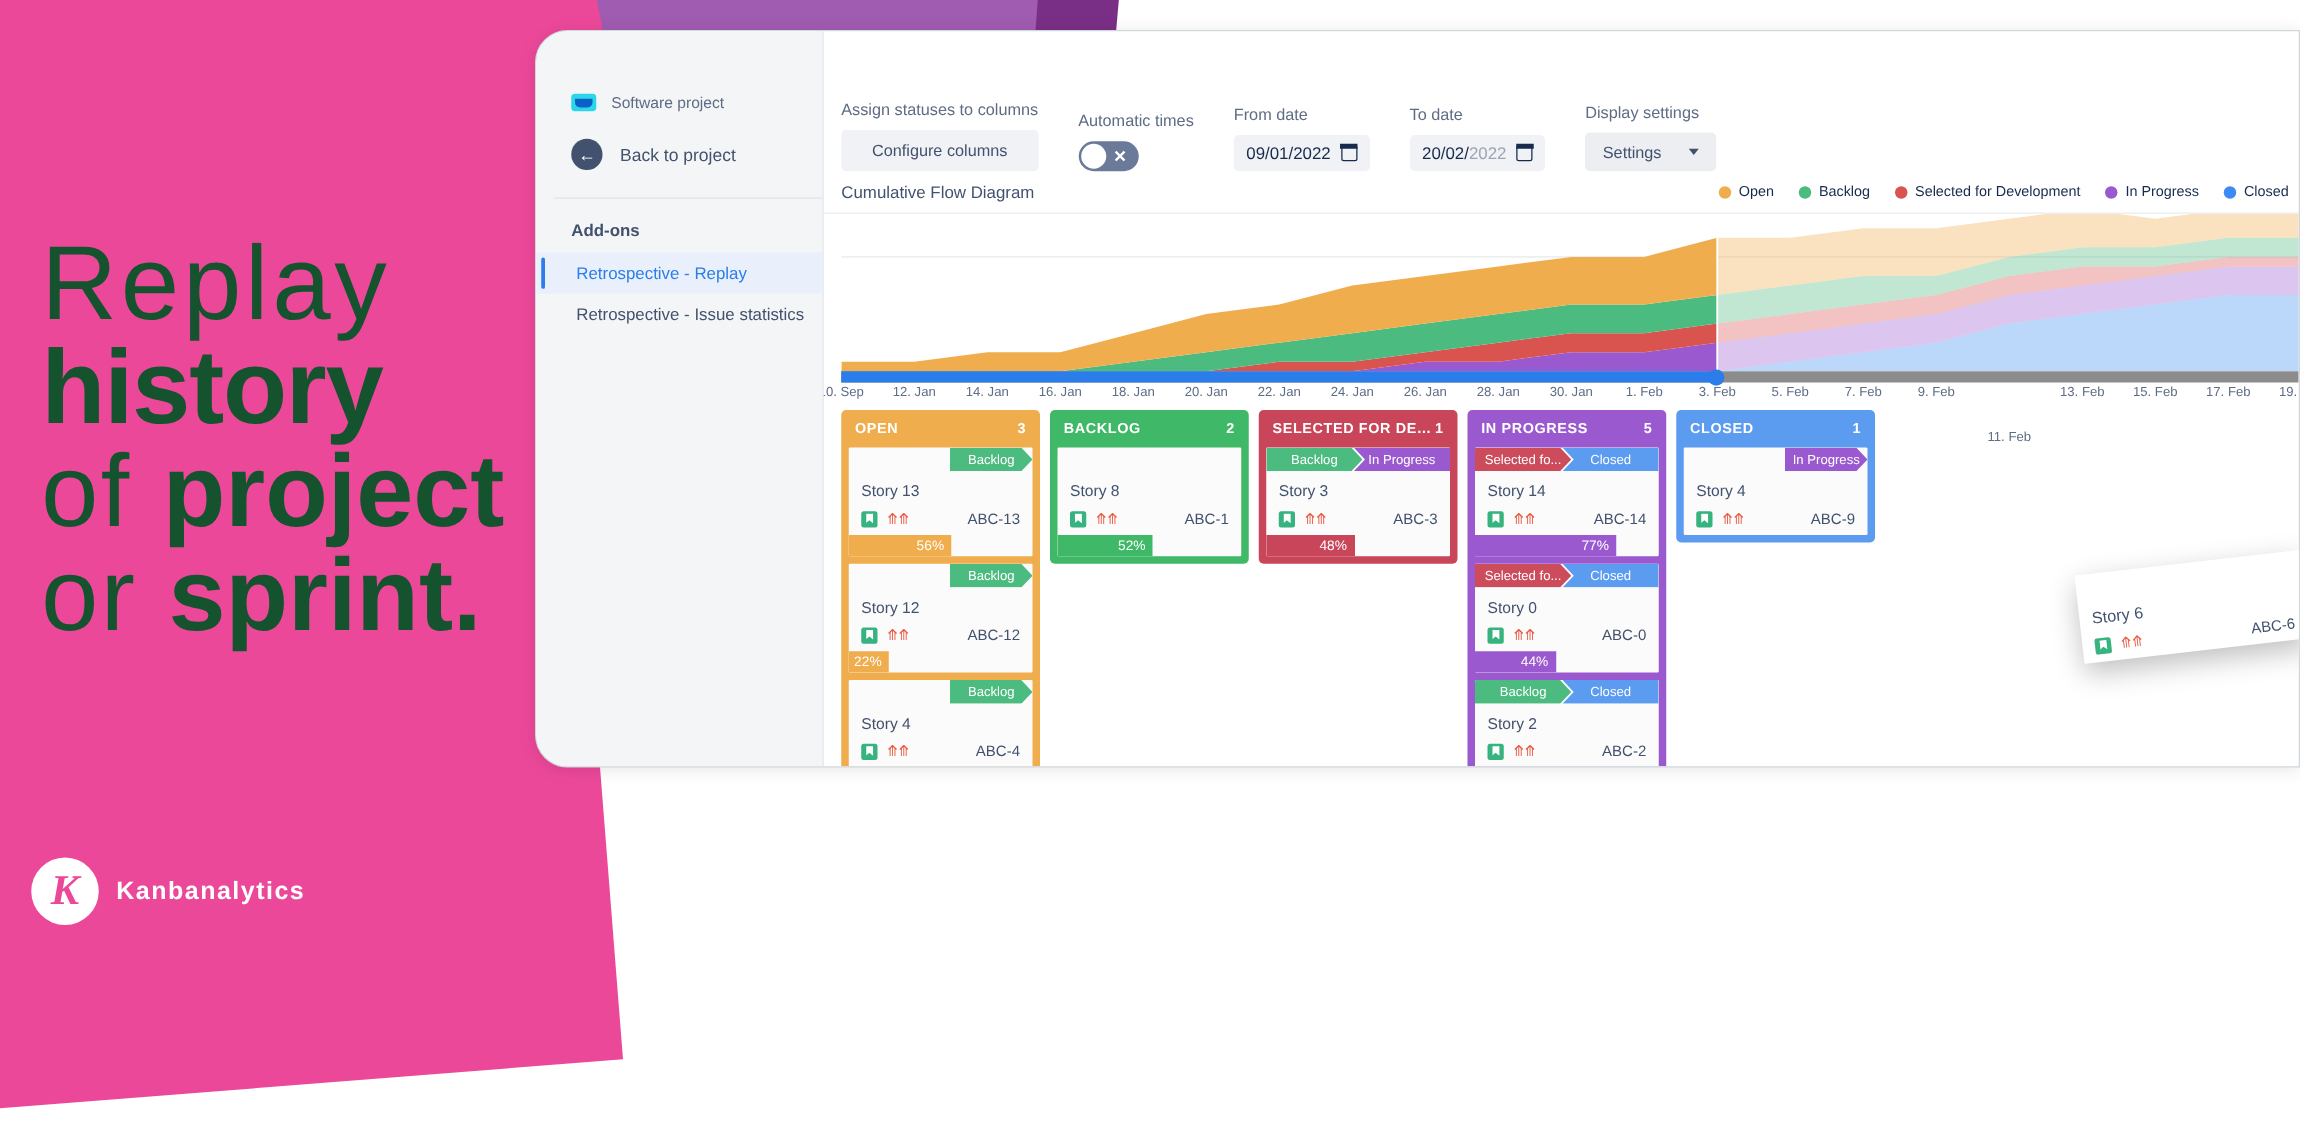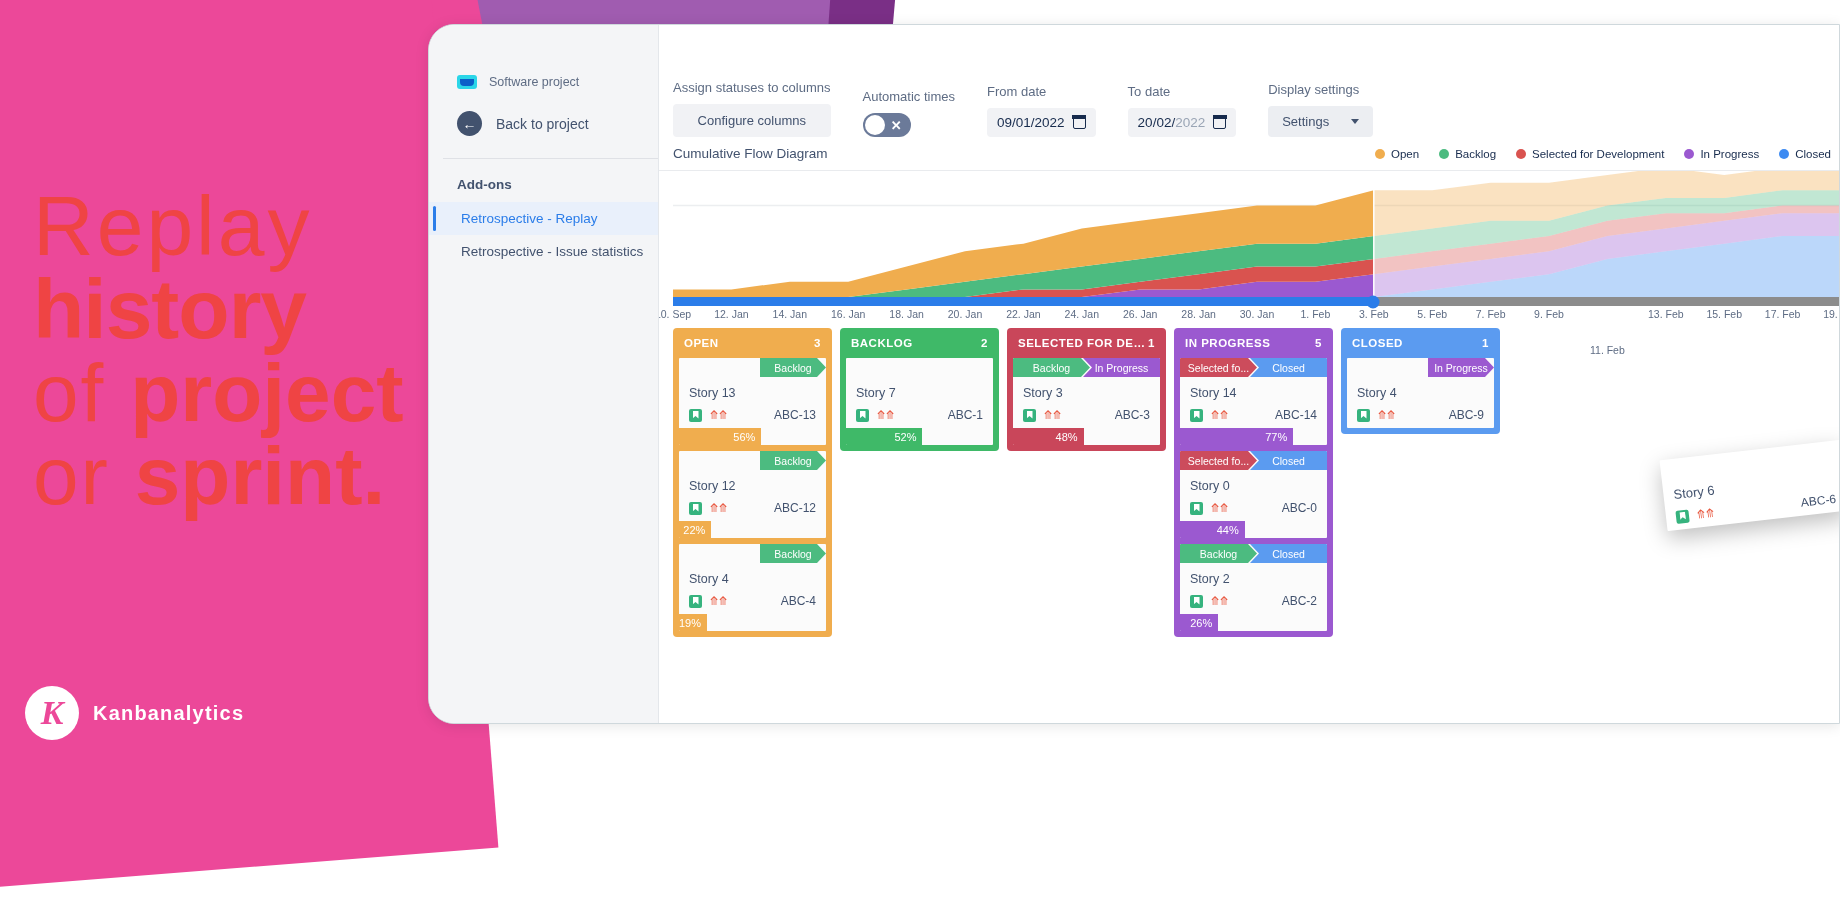--- a/index.html
+++ b/index.html
@@ -35,21 +35,21 @@
   .pink-top {
     background:#ec4899;
     width:360px; height:140px;
     left:120px; top:-40px;
     transform: rotate(-11deg);
   }
 
   .promo-text {
     position:absolute;
     left:33px; top:185px;
-    color:#ef4444;
+    color:#14532d;
     line-height:0.99;
     letter-spacing:-1px;
   }
   .promo-text .l { display:block; white-space:nowrap; }
   .promo-text .thin { font-weight:300; font-size:82px; letter-spacing:2px; }
   .promo-text .bold { font-weight:700; font-size:82px; letter-spacing:0px; }
   .l1 { font-weight:300; font-size:84px; letter-spacing:3px; }
   .l2 { font-weight:700; font-size:84px; }
   .l3 { font-size:84px; }
   .l4 { font-size:84px; }
@@ -64,21 +64,21 @@
     display:flex; align-items:center; justify-content:center;
     color:#ec4899; font-weight:700; font-size:34px;
     font-style:italic; font-family:"Liberation Serif", serif;
   }
   .brand-name { color:#ffffff; font-weight:700; font-size:20px; letter-spacing:1.2px; }
 
   
   #appwin {
     position:absolute;
     left:428px; top:24px;
-    width:1412px; height:700px;
+    width:1412px; height:590px;
     background:#ffffff;
     border:1px solid #cfd8dc;
     border-top-left-radius:26px;
     border-bottom-left-radius:26px;
     overflow:hidden;
     box-shadow:0 2px 14px rgba(0,0,0,0.10);
     display:flex;
   }
 
   
@@ -538,21 +538,21 @@
         <div class="col" style="background: rgb(63, 185, 104);">
           <div class="col-head">
             <span class="nm">BACKLOG</span>
             <span>2</span>
           </div>
           <div class="col-body">
             <div class="card" style="padding-bottom: 17px;">
               <div class="ribbons">
                 <div class="rb spacer"></div>
               </div>
-              <div class="card-title">Story 7</div>
+              <div class="card-title">Story 8</div>
               <div class="card-foot">
                 <div class="icons">
                   <span class="ic-story"></span>
                   <span class="ic-prio">⤊⤊</span>
                 </div>
                 <div class="key">ABC-1</div>
               </div>
               <div class="pbar" style="background: rgb(63, 185, 104); width: 52%;">52%</div>
             </div>
           </div>

